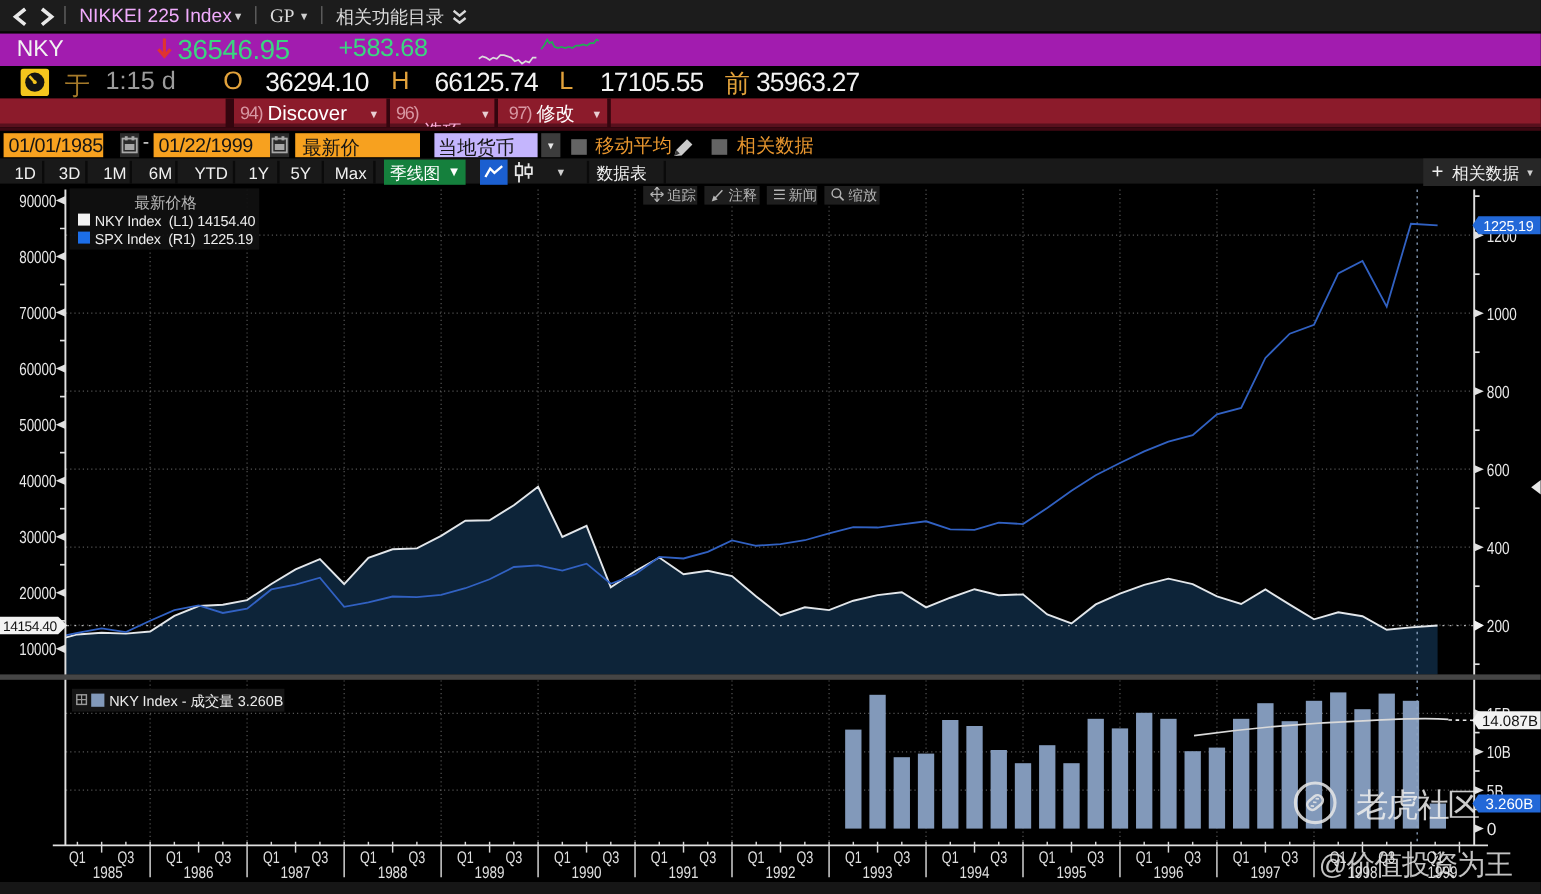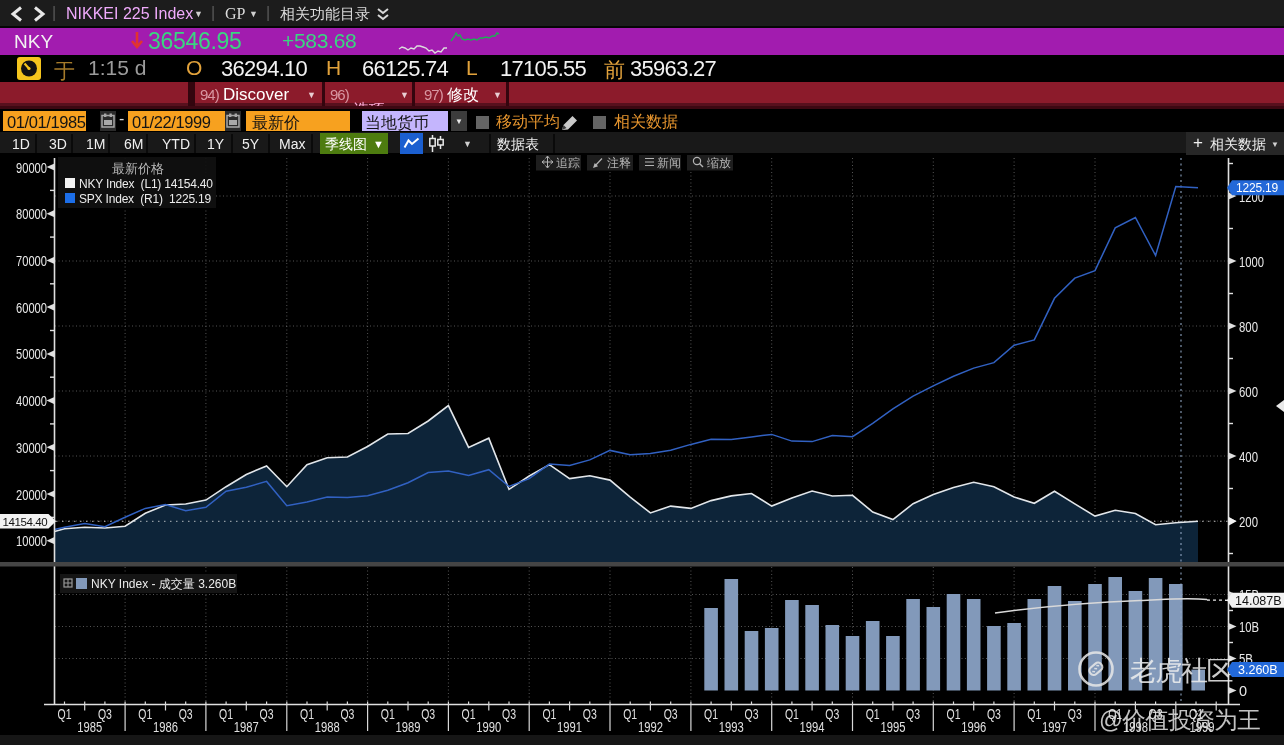--- a/index.html
+++ b/index.html
@@ -130,21 +130,21 @@
   <div class="a" style="left:489px;top:2px;width:2px;height:19px;background:#0a0a0a"></div>
   <div class="a" style="left:553px;top:2px;width:2px;height:19px;background:#0a0a0a"></div>
   <span class="a" style="left:12px;top:4px">1D</span>
   <span class="a" style="left:49px;top:4px">3D</span>
   <span class="a" style="left:86px;top:4px">1M</span>
   <span class="a" style="left:124px;top:4px">6M</span>
   <span class="a" style="left:162px;top:4px">YTD</span>
   <span class="a" style="left:207px;top:4px">1Y</span>
   <span class="a" style="left:242px;top:4px">5Y</span>
   <span class="a" style="left:279px;top:4px">Max</span>
-  <div class="a" style="left:320px;top:1px;width:68px;height:21px;background:#4d7c0f">
+  <div class="a" style="left:320px;top:1px;width:68px;height:21px;background:#15803d">
     <span class="a" style="left:5px;top:3px;color:#fff">季线图</span>
     <span class="a" style="left:53px;top:5px;color:#fff;font-size:11px">▼</span>
   </div>
   <div class="a" style="left:400px;top:1px;width:23px;height:21px;background:#1b5fd0">
     <svg class="a" style="left:3px;top:4px" width="17" height="13" viewBox="0 0 17 13">
       <polyline points="1.5,10.5 5.5,3.5 9,7 15.5,1.5" stroke="#fff" stroke-width="2" fill="none"></polyline>
     </svg>
   </div>
   <svg class="a" style="left:427px;top:2px" width="19" height="19" viewBox="0 0 19 19">
     <line x1="5.5" y1="1" x2="5.5" y2="18" stroke="#e8e8e8" stroke-width="1.5"></line>

